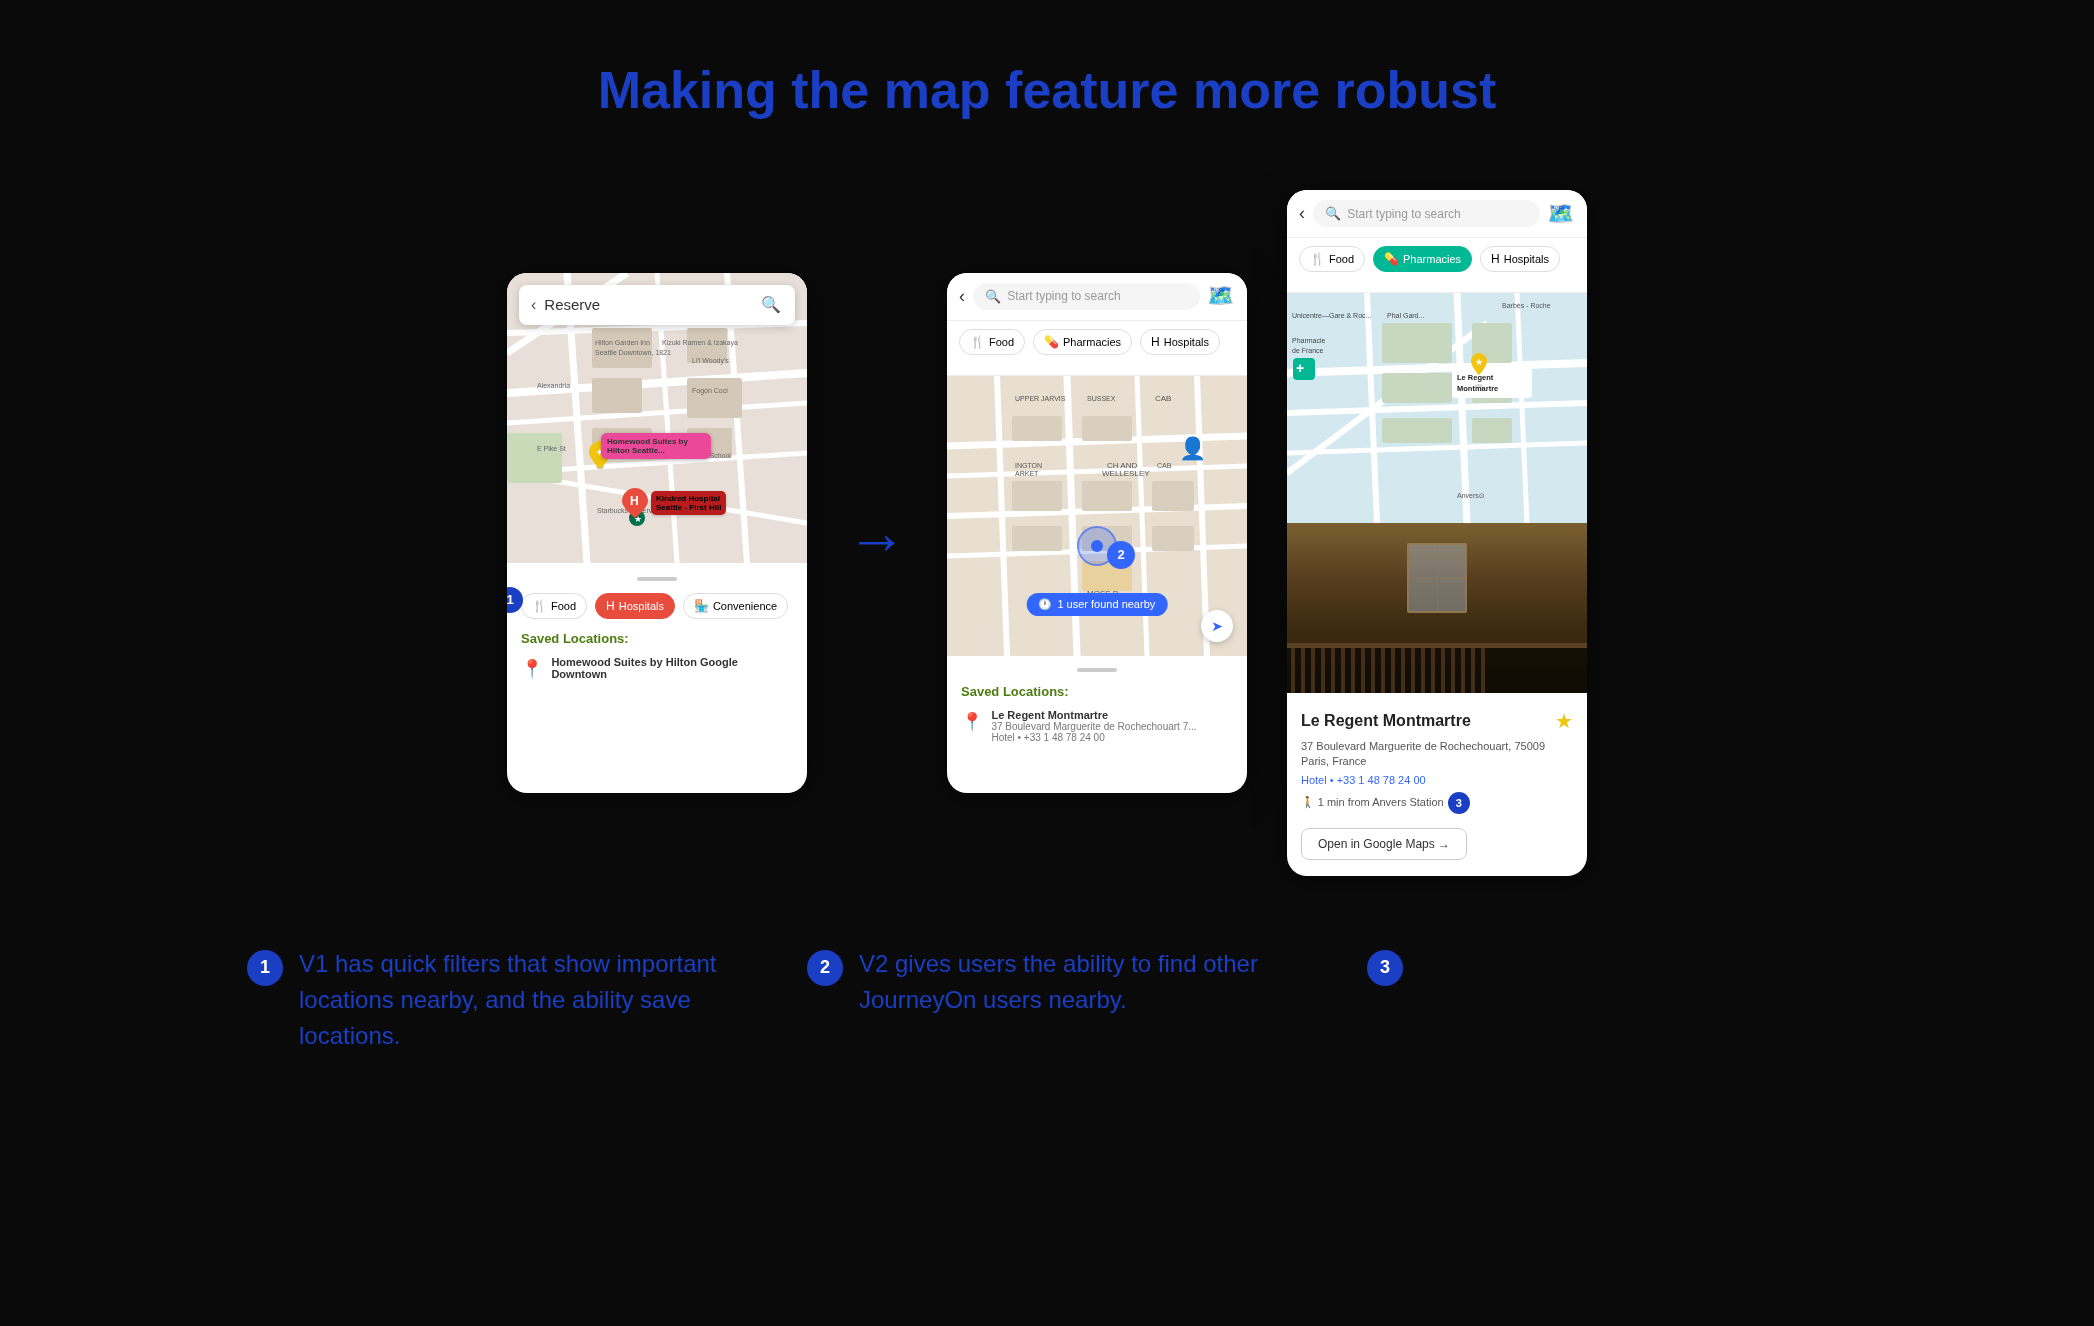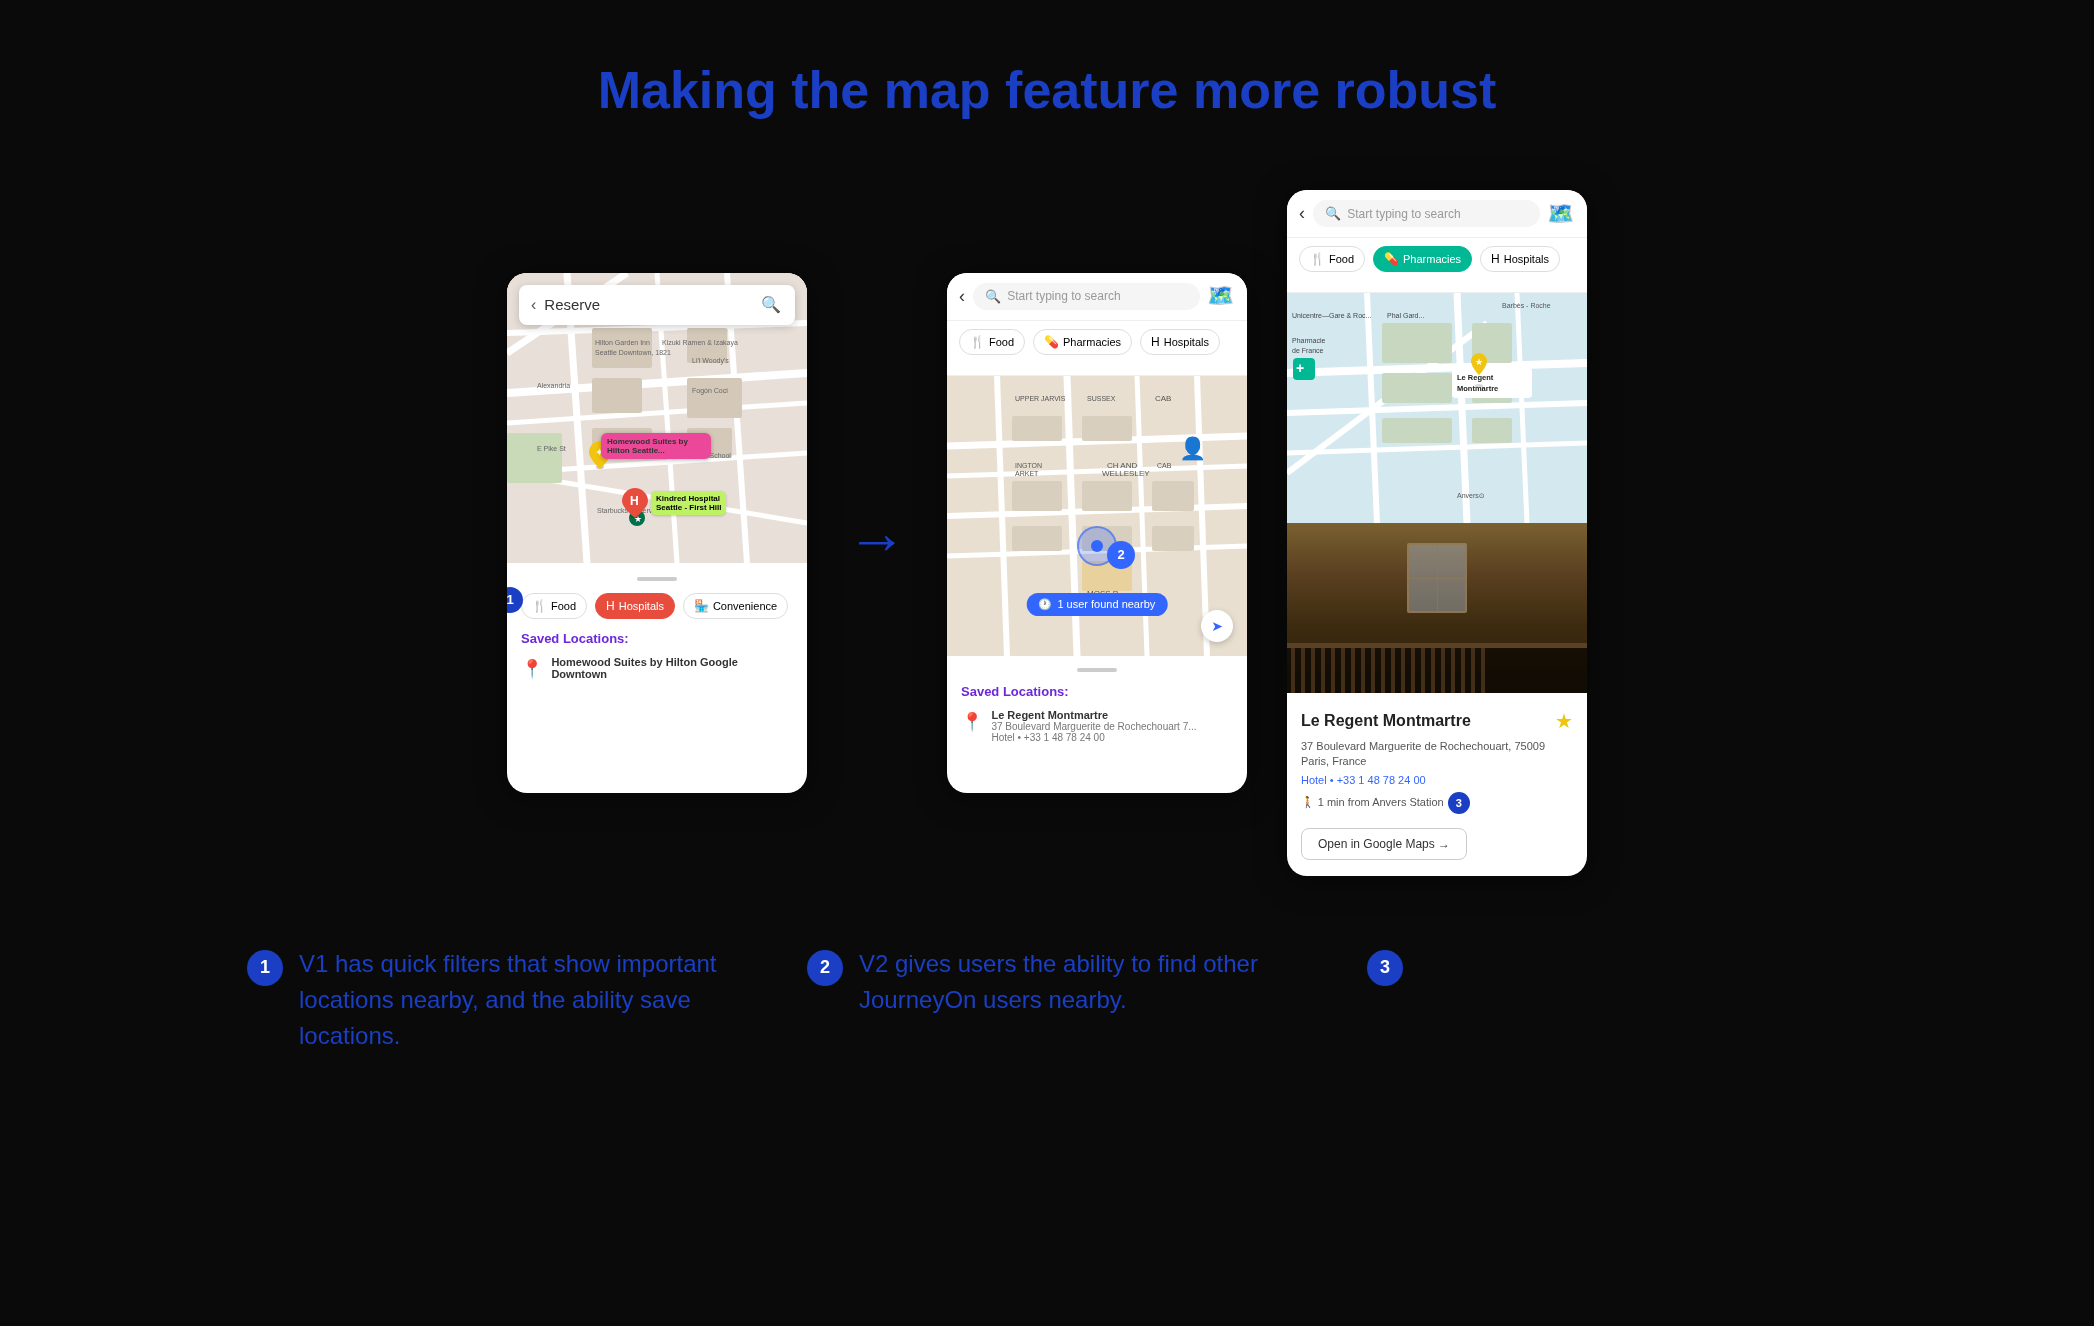--- a/index.html
+++ b/index.html
@@ -156,21 +156,21 @@
       border-color: #00b894;
     }
 
     .chip-icon {
       font-size: 12px;
     }
 
     .saved-title {
       font-size: 13px;
       font-weight: 700;
-      color: #6d28d9;
+      color: #4d7c0f;
       margin-bottom: 10px;
     }
 
     .saved-item {
       display: flex;
       align-items: flex-start;
       gap: 8px;
     }
 
     .saved-pin-icon {
@@ -485,21 +485,21 @@
         <div class="hotel-name">Homewood Suites by Hilton Seattle...</div>
       </div>
 
       <div style="position:absolute; left:115px; top:215px;">
         <div style="display:flex;align-items:center;gap:3px;">
           <svg width="26" height="30" viewBox="0 0 26 30">
               <ellipse cx="13" cy="28" rx="5" ry="2" fill="rgba(0,0,0,0.2)"></ellipse>
               <path d="M13 0 C6 0 0 6 0 13 C0 20 13 30 13 30 C13 30 26 20 26 13 C26 6 20 0 13 0Z" fill="#e74c3c"></path>
               <text x="8" y="17" font-size="12" fill="#fff" font-weight="bold">H</text>
             </svg>
-          <div style="background:#bef264;border-radius:5px;padding:3px 5px;font-size:8px;font-weight:700;box-shadow:0 1px 3px rgba(0,0,0,0.2);">
+          <div style="background:#b91c1c;border-radius:5px;padding:3px 5px;font-size:8px;font-weight:700;box-shadow:0 1px 3px rgba(0,0,0,0.2);">
             <div>Kindred Hospital</div>
             <div>Seattle - First Hill</div>
           </div>
         </div>
       </div>
     </div>
 
     <div class="bottom-sheet">
       <div class="bottom-sheet-handle"></div>
 

